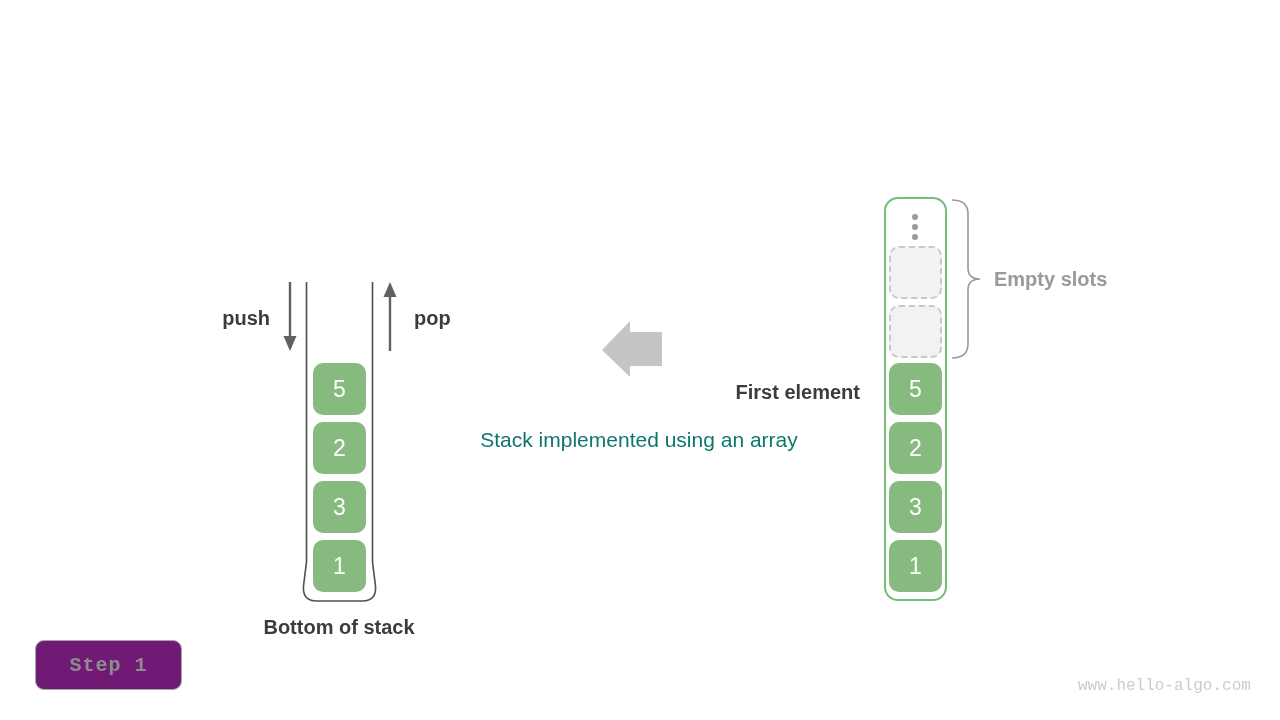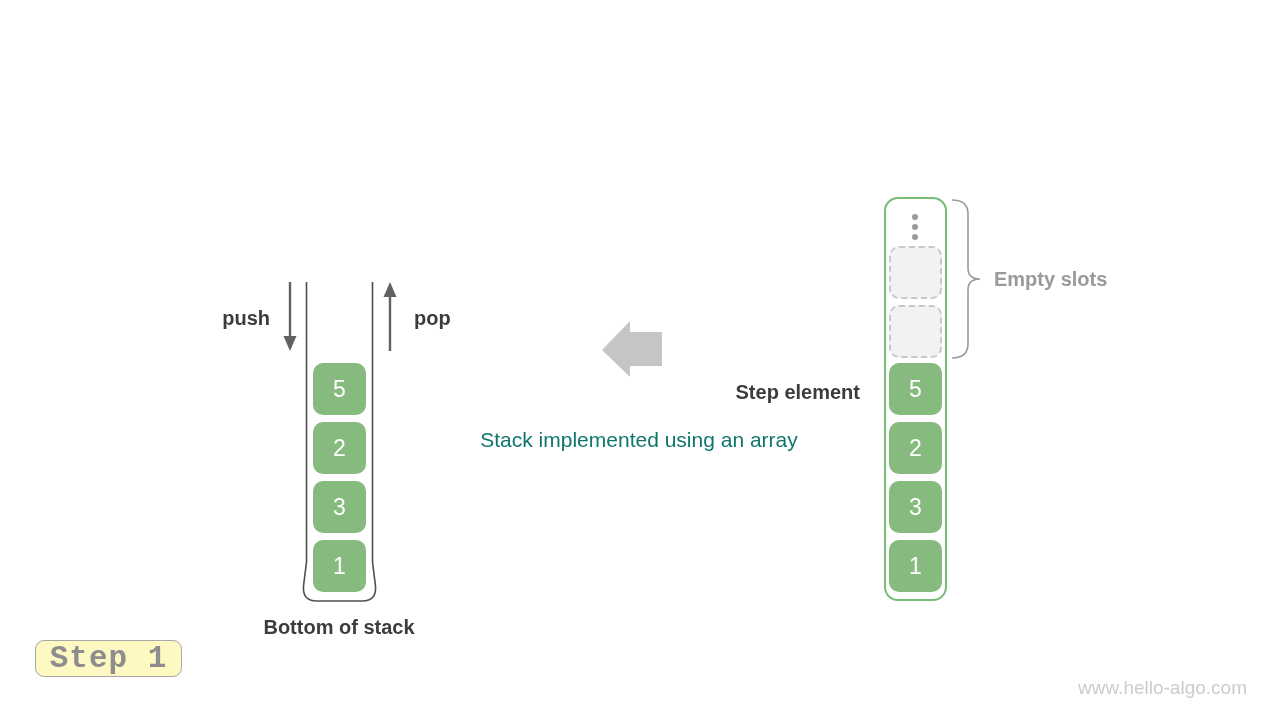--- a/index.html
+++ b/index.html
@@ -90,36 +90,36 @@
     border-radius: 50%;
     background: #9A9A9A;
   }
   .d0 { top: 214px; }
   .d1 { top: 224px; }
   .d2 { top: 234px; }
 
   .step-badge {
     position: absolute;
     left: 35px; top: 640px;
-    width: 147px; height: 37px;
-    background: #fef9c3;
+    width: 147px; height: 50px;
+    background: #701a75;
     border: 1.5px solid #A8A8A8;
     border-radius: 9px;
     display: flex; align-items: center; justify-content: center;
     font-family: "Liberation Mono", monospace;
     font-weight: bold;
-    font-size: 31px;
+    font-size: 20px;
     letter-spacing: 1px;
     color: #8D8D8D;
   }
   .watermark {
     position: absolute;
     left: 1078px; top: 677px;
-    font-family: Liberation Sans, sans-serif;
-    font-size: 19px;
+    font-family: Liberation Mono, monospace;
+    font-size: 16px;
     color: #CCCCCC;
     white-space: nowrap;
   }
 </style>
 </head>
 <body>
 
 <div class="canvas">
 
 
@@ -144,21 +144,21 @@
   <div class="cell left-cell p2">3</div>
   <div class="cell left-cell p3">1</div>
 
   <div class="lbl center bottom-of-stack">Bottom of stack</div>
 
   <svg class="abs block-arrow" width="64" height="60">
     <polygon points="2,31 30,2 30,13 62,13 62,47 30,47 30,58" fill="#C5C5C5"></polygon>
   </svg>
   <div class="caption">Stack implemented using an array</div>
 
-  <div class="lbl right last-element">Step element</div>
+  <div class="lbl right last-element">First element</div>
 
   <div class="array-container"></div>
 
   <div class="dot d0"></div>
   <div class="dot d1"></div>
   <div class="dot d2"></div>
 
   <div class="empty-slot slot0"></div>
   <div class="empty-slot slot1"></div>
 

